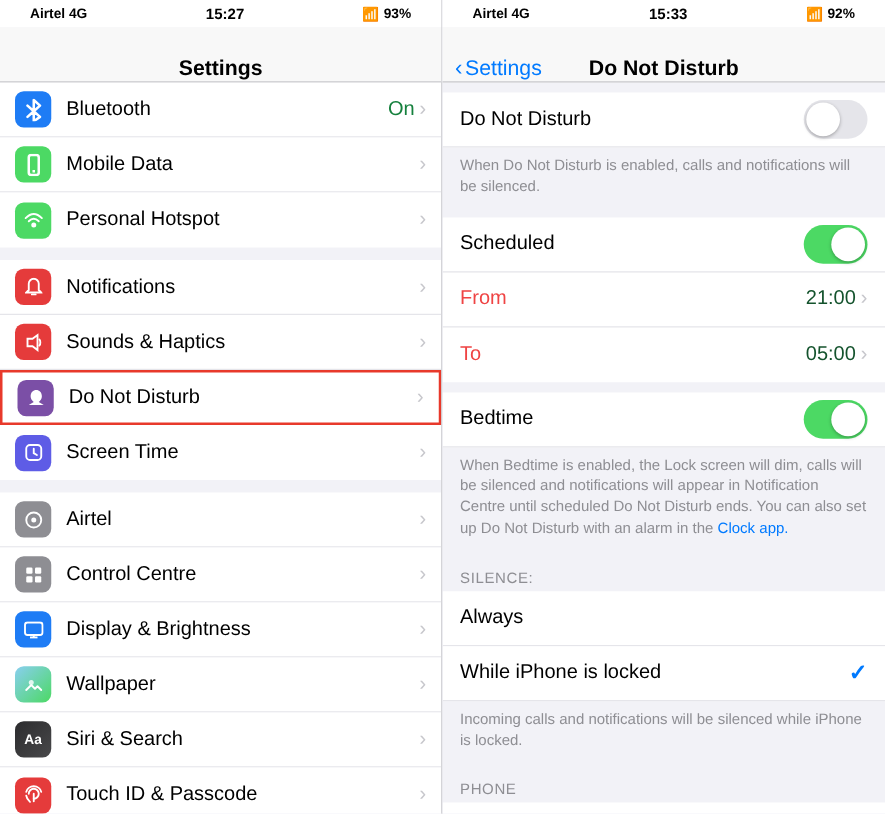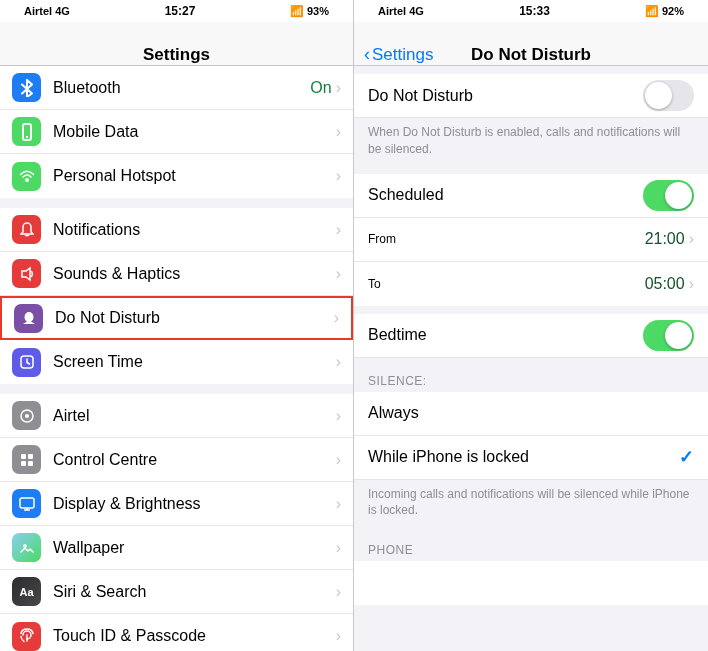--- a/index.html
+++ b/index.html
@@ -221,22 +221,22 @@
     .from-to-row {
       display: flex;
       align-items: center;
       padding: 0 14px;
       height: 44px;
       border-bottom: 1px solid #e5e5ea;
     }
     .from-to-row:last-child { border-bottom: none; }
     .from-to-label {
       flex: 1;
-      font-size: 12px;
-      color: #000000;
+      font-size: 16px;
+      color: #ef4444;
     }
     .from-to-value {
       font-size: 16px;
       color: #14532d;
       margin-right: 4px;
     }
   </style>
 </head>
 <body>
 
@@ -461,20 +461,23 @@
       </div>
     </div>
 
     <div class="settings-section-gap" style="height:8px;"></div>
     <div class="dnd-row">
       <span class="dnd-row-label">Bedtime</span>
       <div class="toggle toggle-on">
         <div class="toggle-thumb"></div>
       </div>
     </div>
+    <div class="dnd-description">
+      When Bedtime is enabled, the Lock screen will dim, calls will be silenced and notifications will appear in Notification Centre until scheduled Do Not Disturb ends. You can also set up Do Not Disturb with an alarm in the <span style="color:#007aff;">Clock app.</span>
+    </div>
 
     <div class="dnd-section-gap"></div>
     <div class="dnd-section-label">SILENCE:</div>
     <div class="dnd-row">
       <span class="dnd-row-label">Always</span>
     </div>
     <div class="dnd-row">
       <span class="dnd-row-label">While iPhone is locked</span>
       <span class="checkmark">✓</span>
     </div>

